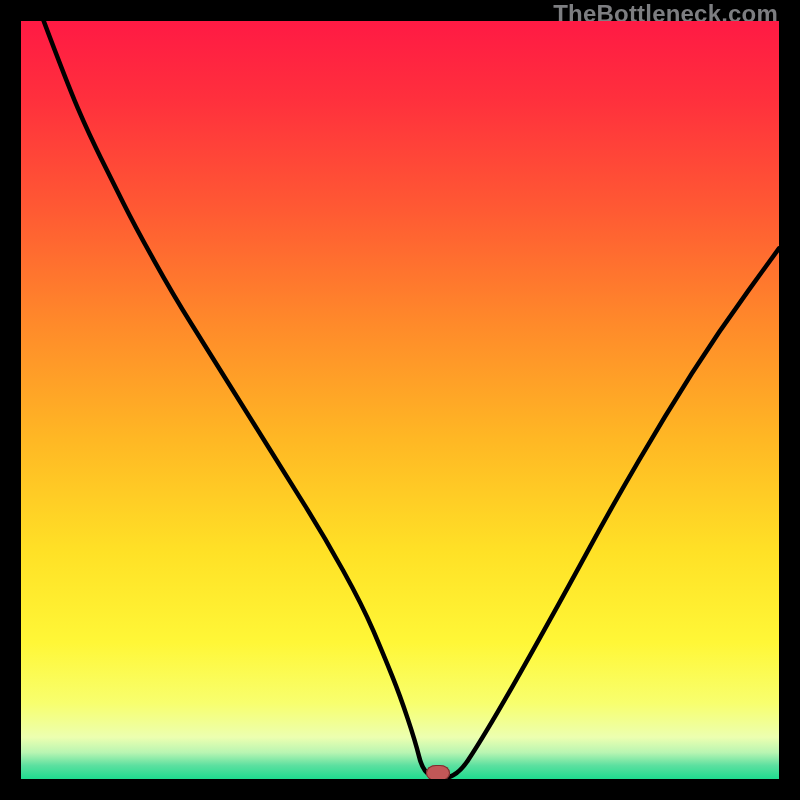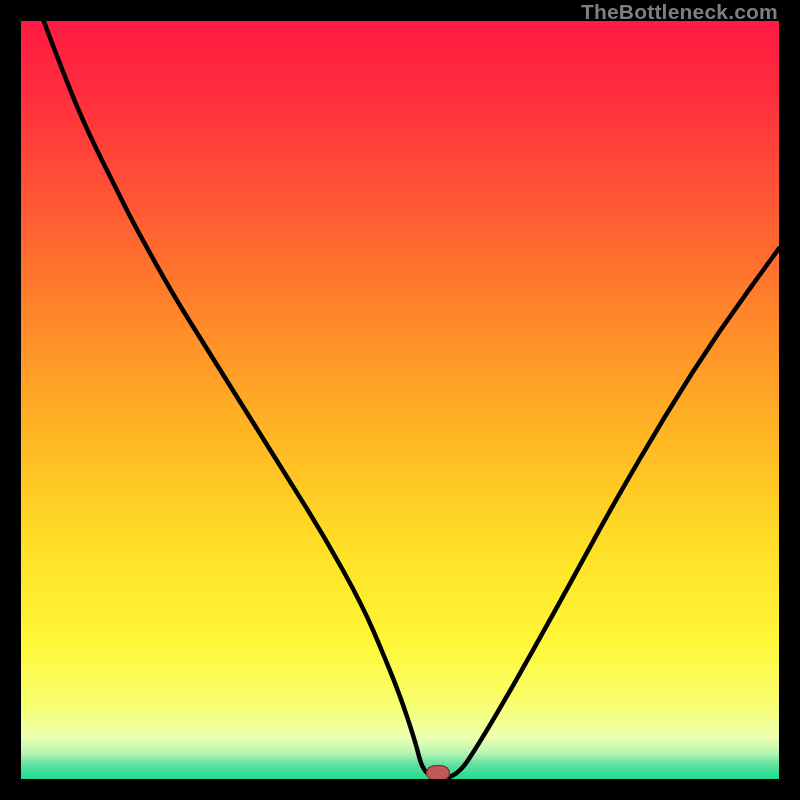--- a/index.html
+++ b/index.html
@@ -42,21 +42,21 @@
   }
   .marker {
     position: absolute;
     border-radius: 50% / 60%;
   }
   .watermark {
     position: absolute;
     top: 0px;
     right: 22px;
     font-family: Arial, Helvetica, sans-serif;
-    font-size: 21px;
+    font-size: 24px;
     font-weight: 600;
     letter-spacing: 0.2px;
     color: #7d7e81;
   }
 </style>
 </head>
 <body>
 
 <div class="frame">
 

